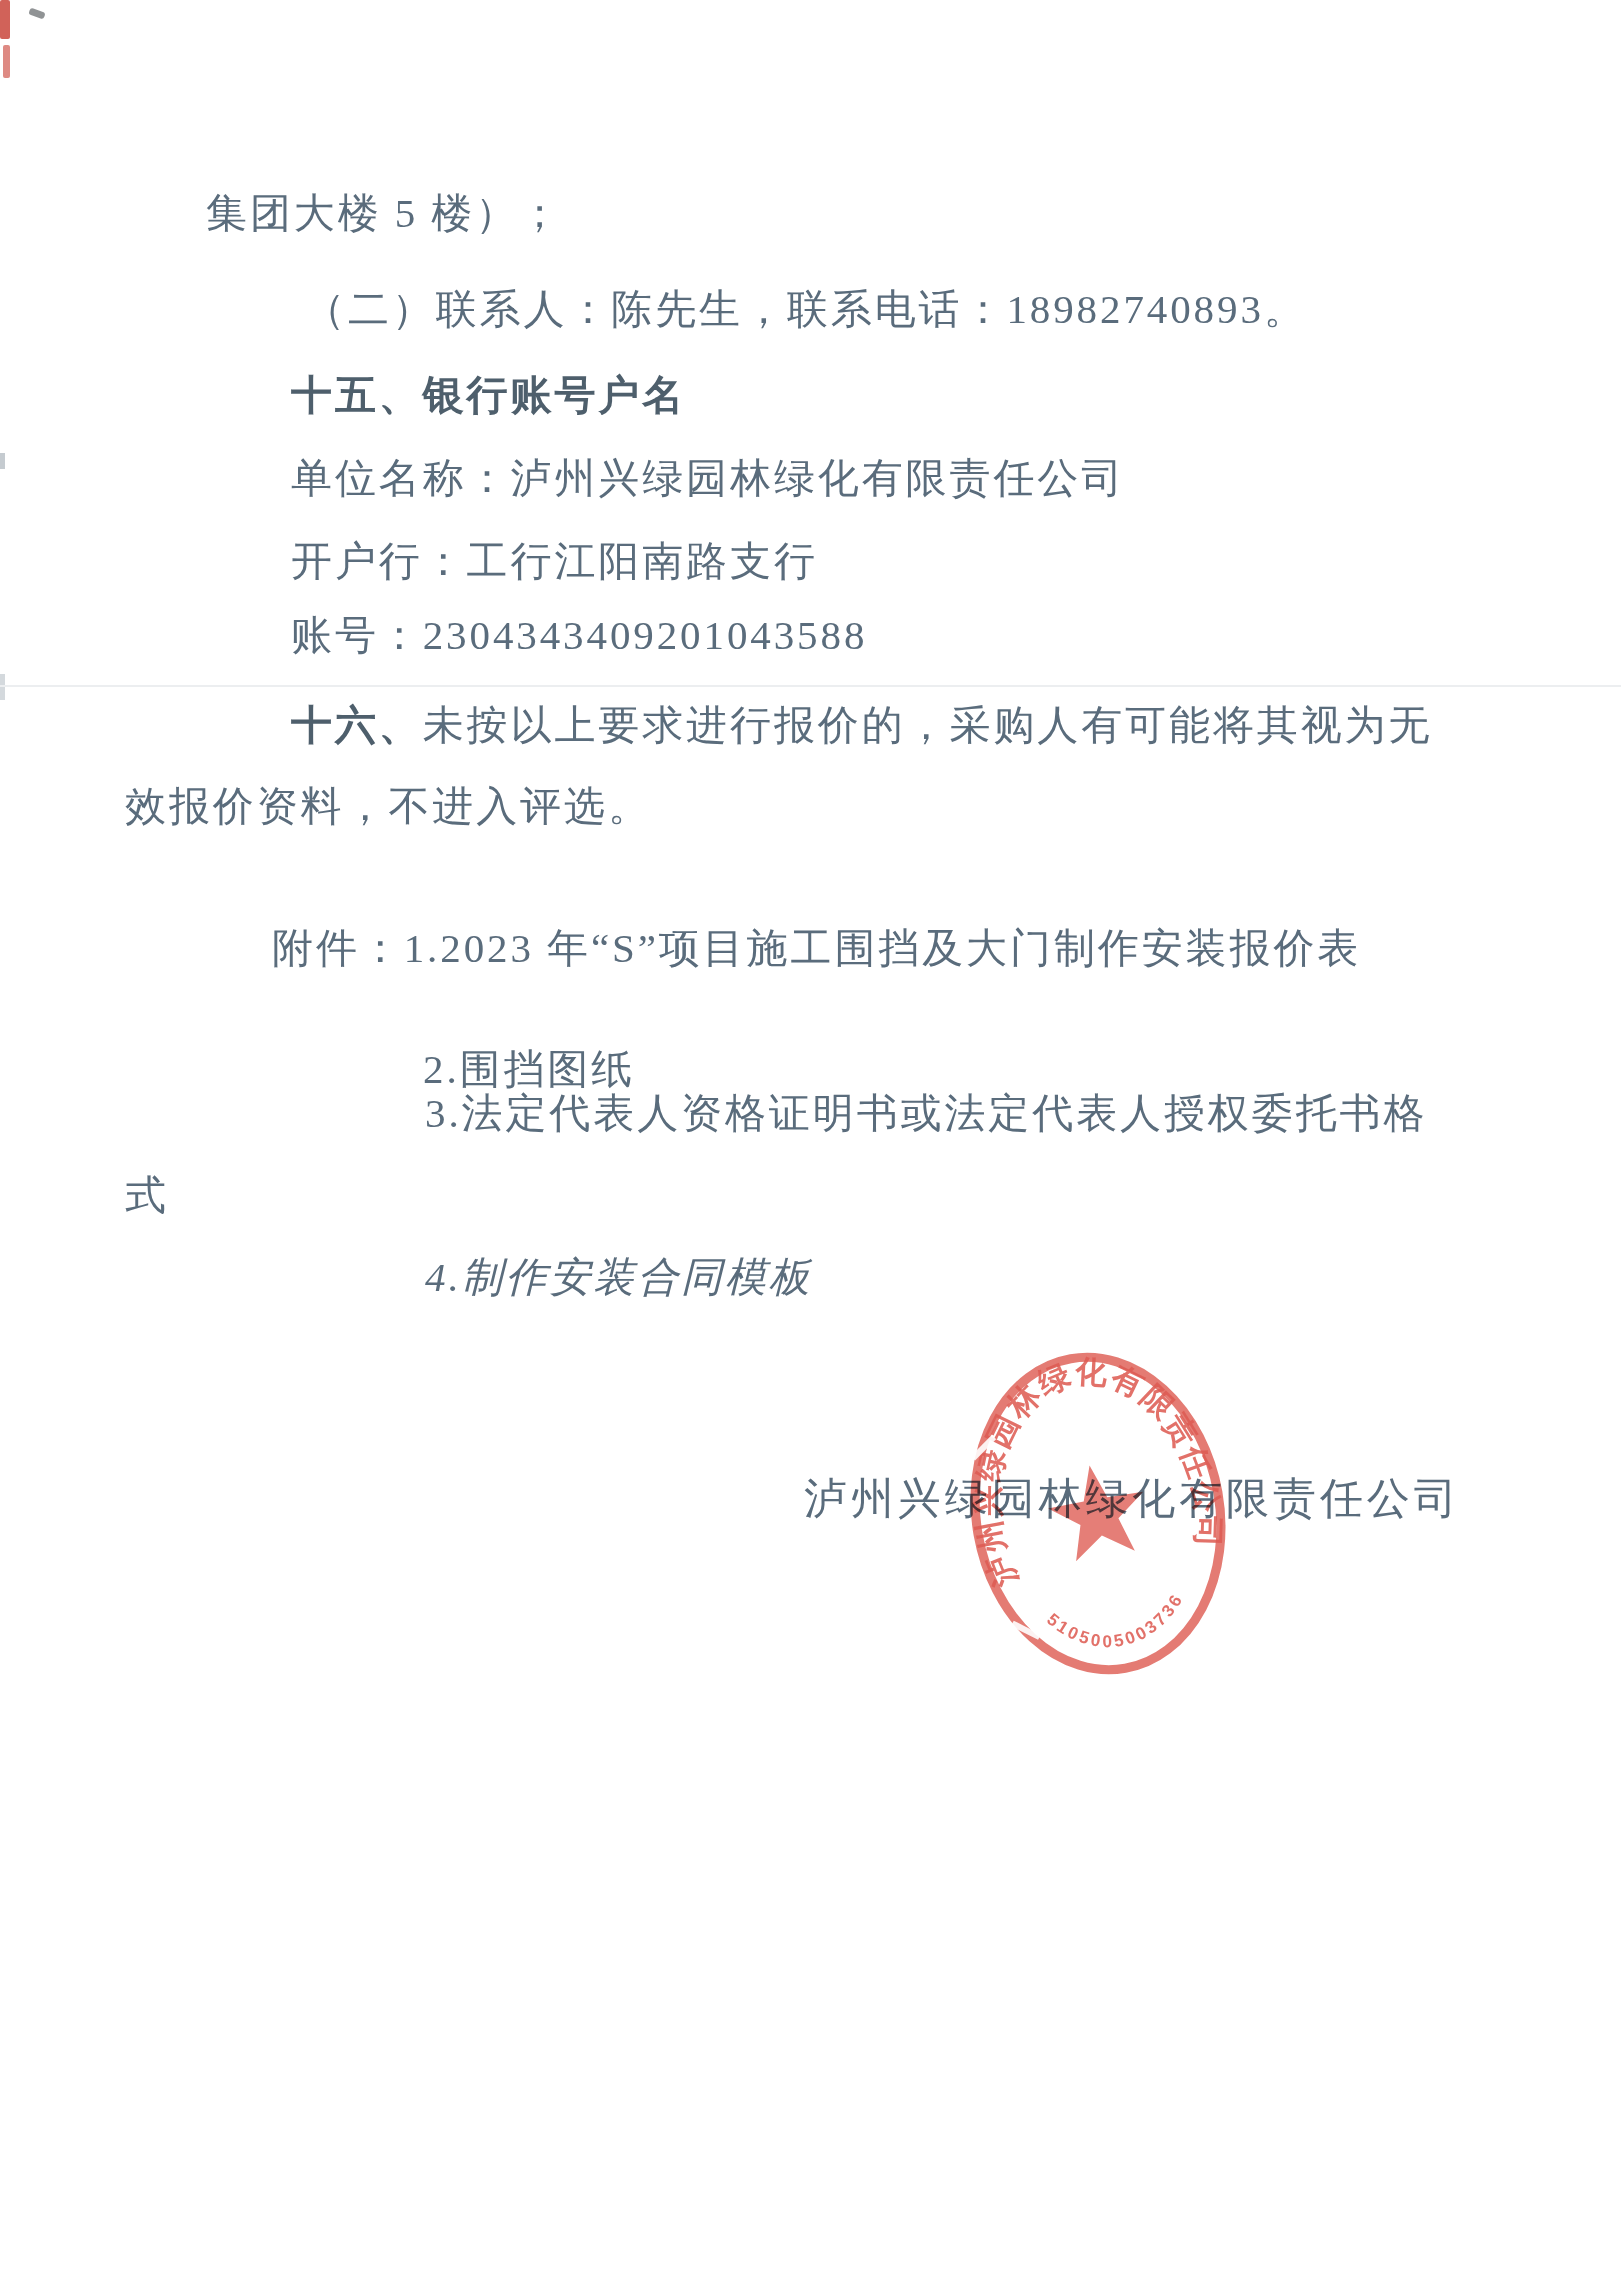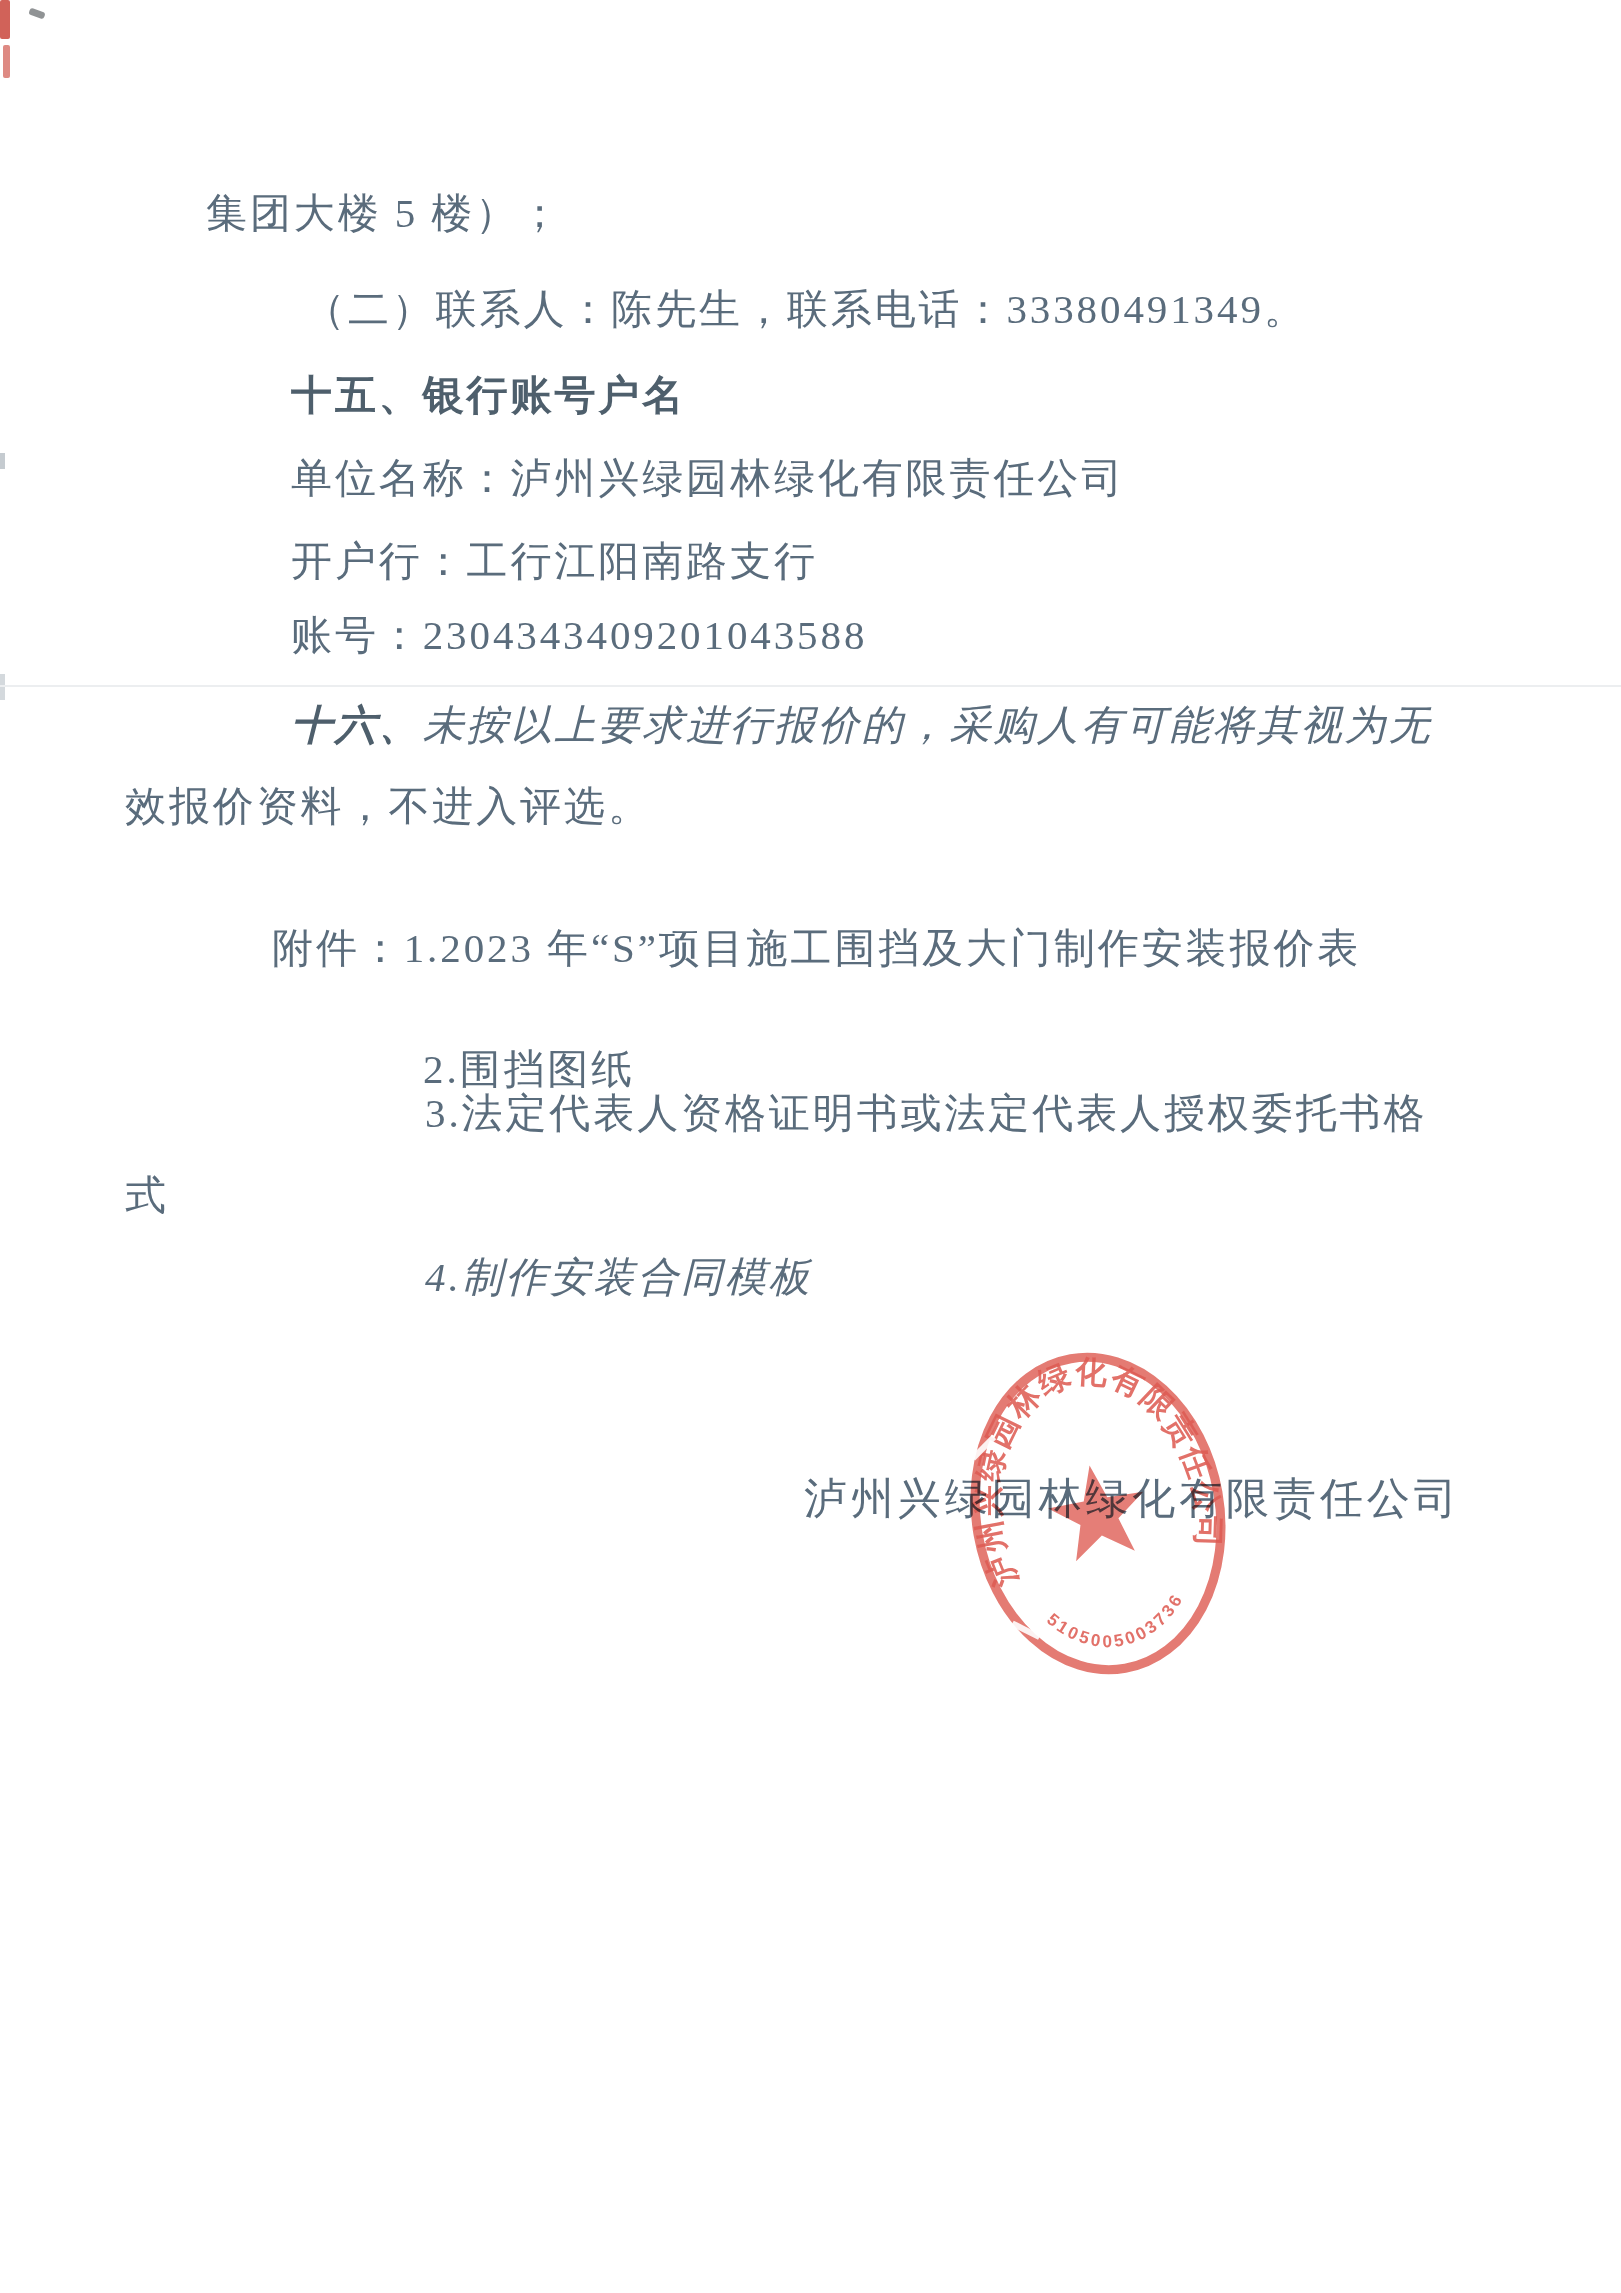--- a/index.html
+++ b/index.html
@@ -69,33 +69,33 @@
 <div class="page">
 
   <div class="artifact art-red1"></div>
   <div class="artifact art-red2"></div>
   <div class="artifact art-spec"></div>
   <div class="artifact art-dash1"></div>
   <div class="artifact art-dash2"></div>
 
   <div class="line" style="left:206px;top:186px;">集团大楼 5 楼）；</div>
 
-  <div class="line" style="left:304px;top:282px;">（二）联系人：陈先生，联系电话：33380491349。</div>
+  <div class="line" style="left:304px;top:282px;">（二）联系人：陈先生，联系电话：18982740893。</div>
 
   <div class="line bold" style="left:291px;top:368px;">十五、银行账号户名</div>
 
   <div class="line" style="left:291px;top:534px;">开户行：工行江阳南路支行</div>
 
   <div class="line" style="left:291px;top:451px;">单位名称：泸州兴绿园林绿化有限责任公司</div>
 
   <div class="line" style="left:291px;top:608px;">账号：2304343409201043588</div>
 
   <div class="divider"></div>
 
-  <div class="line" style="left:291px;top:698px;font-style:italic;">
+  <div class="line" style="left:291px;top:698px;">
     <span class="bold">十六、</span><span>未按以上要求进行报价的，采购人有可能将其视为无</span>
   </div>
 
   <div class="line" style="left:125px;top:779px;">效报价资料，不进入评选。</div>
 
   <div class="line" style="left:272px;top:921px;">
     <span>附件：</span><span>1.2023 年“S”项目施工围挡及大门制作安装报价表</span>
   </div>
 
   <div class="line" style="left:423px;top:1005px;margin-top:37px;">2.围挡图纸</div>

